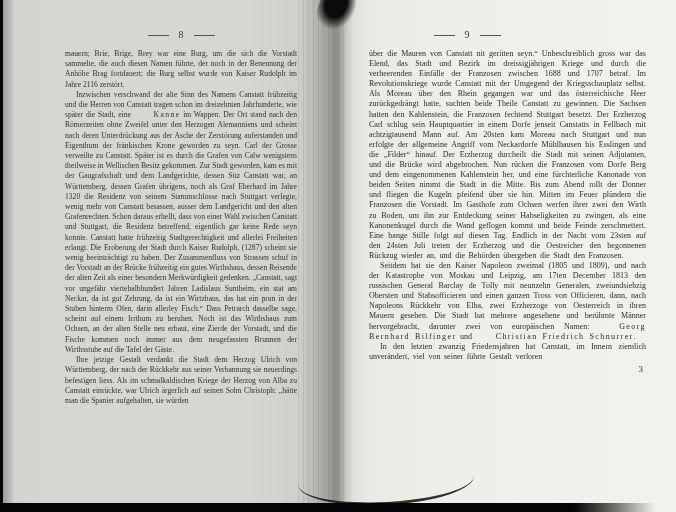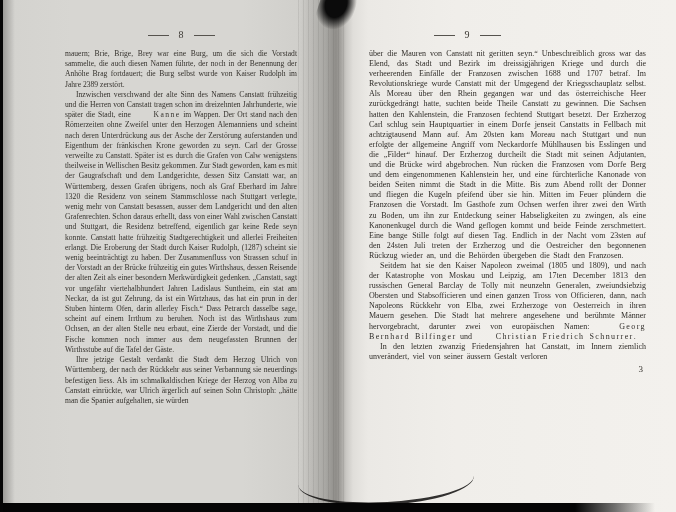--- a/index.html
+++ b/index.html
@@ -71,33 +71,33 @@
   <div class="edge-left"></div>
   <div class="edge-left-shadow"></div>
 
   <div class="page-content text-left">
     <div class="page-header">
       <span class="rule"></span>
       <span>8</span>
       <span class="rule"></span>
     </div>
     <div>
-        <p class="para"><span>mauern; Brie, Brige, Brey war eine Burg, um die sich die Vorstadt sammelte, die auch diesen Namen führte, der noch in der Benennung der Anhöhe Brag fortdauert; die Burg selbst wurde von Kaiser Rudolph im Jahre 2389 zerstört.</span></p>
+        <p class="para"><span>mauern; Brie, Brige, Brey war eine Burg, um die sich die Vorstadt sammelte, die auch diesen Namen führte, der noch in der Benennung der Anhöhe Brag fortdauert; die Burg selbst wurde von Kaiser Rudolph im Jahre 2116 zerstört.</span></p>
         <p class="para indent"><span>Inzwischen verschwand der alte Sinn des Namens Canstatt frühzeitig und die Herren von Canstatt tragen schon im dreizehnten Jahrhunderte, wie später die Stadt, eine </span><span class="spaced">Kanne</span><span> im Wappen. Der Ort stand nach den Römerzeiten ohne Zweifel unter den Herzogen Alemanniens und scheint nach deren Unterdrückung aus der Asche der Zerstörung auferstanden und Eigenthum der fränkischen Krone geworden zu seyn. Carl der Grosse verweilte zu Canstatt. Später ist es durch die Grafen von Calw wenigstens theilweise in Wellischen Besitz gekommen. Zur Stadt geworden, kam es mit der Gaugrafschaft und dem Landgerichte, dessen Sitz Canstatt war, an Württemberg, dessen Grafen übrigens, noch als Graf Eberhard im Jahre 1320 die Residenz von seinem Stammschlosse nach Stuttgart verlegte, wenig mehr von Canstatt besassen, ausser dem Landgericht und den alten Grafenrechten. Schon daraus erhellt, dass von einer Wahl zwischen Canstatt und Stuttgart, die Residenz betreffend, eigentlich gar keine Rede seyn konnte. Canstatt hatte frühzeitig Stadtgerechtigkeit und allerlei Freiheiten erlangt. Die Eroberung der Stadt durch Kaiser Rudolph, (1287) scheint sie wenig beeinträchtigt zu haben. Der Zusammenfluss von Strassen schuf in der Vorstadt an der Brücke frühzeitig ein gutes Wirthshaus, dessen Reisende der alten Zeit als einer besondern Merkwürdigkeit gedenken. „Canstatt, sagt vor ungefähr viertehalbhundert Jahren Ladislaus Suntheim, ein stat am Neckar, da ist gut Zehrung, da ist ein Wirtzhaus, das hat ein prun in der Stuben hinterm Ofen, darin allerley Fisch.“ Dass Petrarch dasselbe sage, scheint auf einem Irrthum zu beruhen. Noch ist das Wirthshaus zum Ochsen, an der alten Stelle neu erbaut, eine Zierde der Vorstadt, und die Fische kommen noch immer aus dem neugefassten Brunnen der Wirthsstube auf die Tafel der Gäste.</span></p>
         <p class="para indent"><span>Ihre jetzige Gestalt verdankt die Stadt dem Herzog Ulrich von Württemberg, der nach der Rückkehr aus seiner Verbannung sie neuerdings befestigen liess. Als im schmalkaldischen Kriege der Herzog von Alba zu Canstatt einrückte, war Ulrich ärgerlich auf seinen Sohn Christoph: „hätte man die Spanier aufgehalten, sie würden</span></p>
       </div>
   </div>
 
   <div class="page-content text-right">
     <div class="page-header">
       <span class="rule"></span>
       <span>9</span>
       <span class="rule"></span>
     </div>
     <div>
         <p class="para"><span>über die Mauren von Canstatt nit geritten seyn.“ Unbeschreiblich gross war das Elend, das Stadt und Bezirk im dreissigjährigen Kriege und durch die verheerenden Einfälle der Franzosen zwischen 1688 und 1707 betraf. Im Revolutionskriege wurde Canstatt mit der Umgegend der Kriegsschauplatz selbst. Als Moreau über den Rhein gegangen war und das österreichische Heer zurückgedrängt hatte, suchten beide Theile Canstatt zu gewinnen. Die Sachsen hatten den Kahlenstein, die Franzosen fechtend Stuttgart besetzt. Der Erzherzog Carl schlug sein Hauptquartier in einem Dorfe jenseit Canstatts in Fellbach mit achtzigtausend Mann auf. Am 20sten kam Moreau nach Stuttgart und nun erfolgte der allgemeine Angriff vom Neckardorfe Mühlhausen bis Esslingen und die „Filder“ hinauf. Der Erzherzog durcheilt die Stadt mit seinen Adjutanten, und die Brücke wird abgebrochen. Nun rücken die Franzosen vom Dorfe Berg und dem eingenommenen Kahlenstein her, und eine fürchterliche Kanonade von beiden Seiten nimmt die Stadt in die Mitte. Bis zum Abend rollt der Donner und fliegen die Kugeln pfeifend über sie hin. Mitten im Feuer plündern die Franzosen die Vorstadt. Im Gasthofe zum Ochsen werfen ihrer zwei den Wirth zu Boden, um ihn zur Entdeckung seiner Habseligkeiten zu zwingen, als eine Kanonenkugel durch die Wand geflogen kommt und beide Feinde zerschmettert. Eine bange Stille folgt auf diesen Tag. Endlich in der Nacht vom 23sten auf den 24sten Juli treten der Erzherzog und die Oestreicher den begonnenen Rückzug wieder an, und die Behörden übergeben die Stadt den Franzosen.</span></p>
         <p class="para indent"><span>Seitdem hat sie den Kaiser Napoleon zweimal (1805 und 1809), und nach der Katastrophe von Moskau und Leipzig, am 17ten December 1813 den russischen General Barclay de Tolly mit neunzehn Generalen, zweiundsiebzig Obersten und Stabsofficieren und einen ganzen Tross von Officieren, dann, nach Napoleons Rückkehr von Elba, zwei Erzherzoge von Oesterreich in ihren Mauern gesehen. Die Stadt hat mehrere angesehene und berühmte Männer hervorgebracht, darunter zwei von europäischen Namen: </span><span class="spaced">Georg Bernhard Bilfinger</span><span> und </span><span class="spaced">Christian Friedrich Schnurrer</span><span>.</span></p>
-        <p class="para indent"><span>In den letzten zwanzig Friedensjahren hat Canstatt, im Innern ziemlich unverändert, viel von seiner äussern Gestalt verloren</span></p>
+        <p class="para indent"><span>In den letzten zwanzig Friedensjahren hat Canstatt, im Innern ziemlich unverändert, viel von seiner führte Gestalt verloren</span></p>
       </div>
     <div class="sig">3</div>
   </div>
 
 </div>
 
 </body></html>

